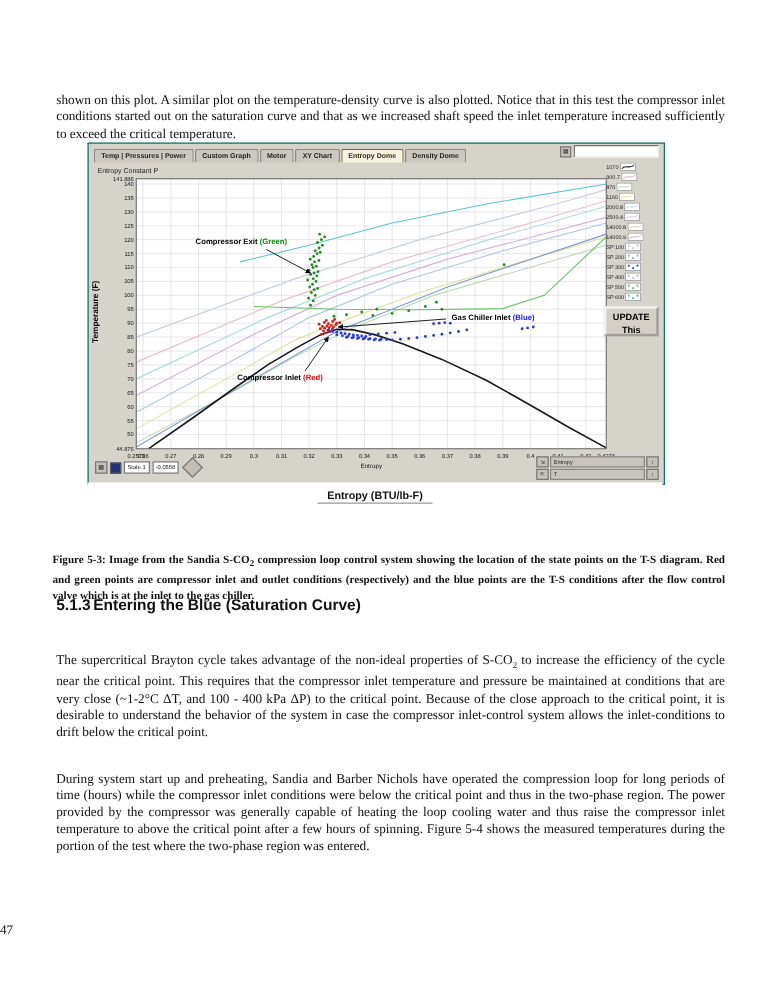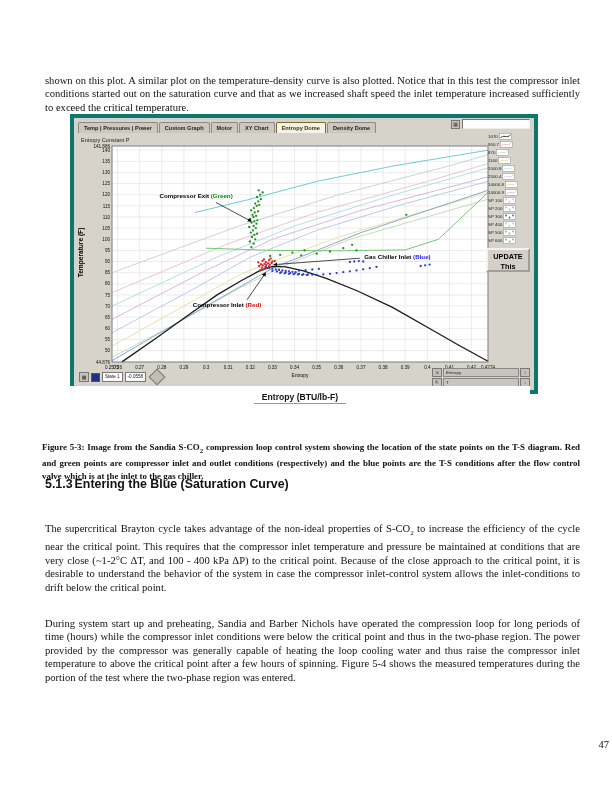--- a/index.html
+++ b/index.html
@@ -5,27 +5,27 @@
   html,body{margin:0;padding:0;background:#888;}
   .page{position:relative;width:612px;height:792px;background:#ffffff;margin:0 auto;
         font-family:"Liberation Serif", serif;color:#111;overflow:hidden;padding-left:48px;}
   .body-text{position:absolute;left:45px;width:535px;font-size:10.6px;line-height:13.6px;
              text-align:justify;}
   .caption{position:absolute;left:42px;width:538px;font-size:8.9px;line-height:12.5px;
            font-weight:bold;text-align:justify;margin-top:32px;}
   .heading{position:absolute;left:45px;font-family:"Liberation Sans", sans-serif;
            font-weight:bold;font-size:12.4px;}
   .heading .num{margin-right:2px;}
-  .pageno{position:absolute;left:0;width:597px;text-align:right;font-size:10.5px;margin-left:12px;}
+  .pageno{position:absolute;left:0;width:597px;text-align:left;font-size:10.5px;}
   sub{font-size:7px;}
 
   
   .fig{position:absolute;left:70px;top:114px;width:460px;height:286px;}
   .panel{position:absolute;left:0;top:0;width:460px;height:272px;background:#d6d3cb;
-         border:4px solid #0f766e;font-family:"Liberation Sans", sans-serif;}
+         border:1px solid #0f766e;font-family:"Liberation Sans", sans-serif;}
   .tabbar{position:absolute;left:4px;top:4px;display:flex;gap:1px;}
   .tab{background:#ccc8c0;border:1px solid #8a8a8a;border-bottom:none;border-radius:2px 2px 0 0;
        font-size:5.6px;font-weight:bold;color:#222;padding:2px 5px 2px 5px;white-space:nowrap;}
   .tab.active{background:#f7f3e4;border-color:#7a6a30;color:#3a2f08;}
   .combo-ico{position:absolute;top:2px;right:74px;width:7px;height:7px;background:#c6c2ba;
              border:1px solid #777;font-size:5px;line-height:7px;text-align:center;color:#333;}
   .combo{position:absolute;top:1px;right:4px;width:66px;height:8px;background:#fff;
          border:1px solid #777;border-right-color:#eee;border-bottom-color:#eee;}
   .chart-title{position:absolute;left:7px;top:19px;font-size:5.6px;color:#222;}
   .plot-svg{position:absolute;left:2px;top:26px;}

